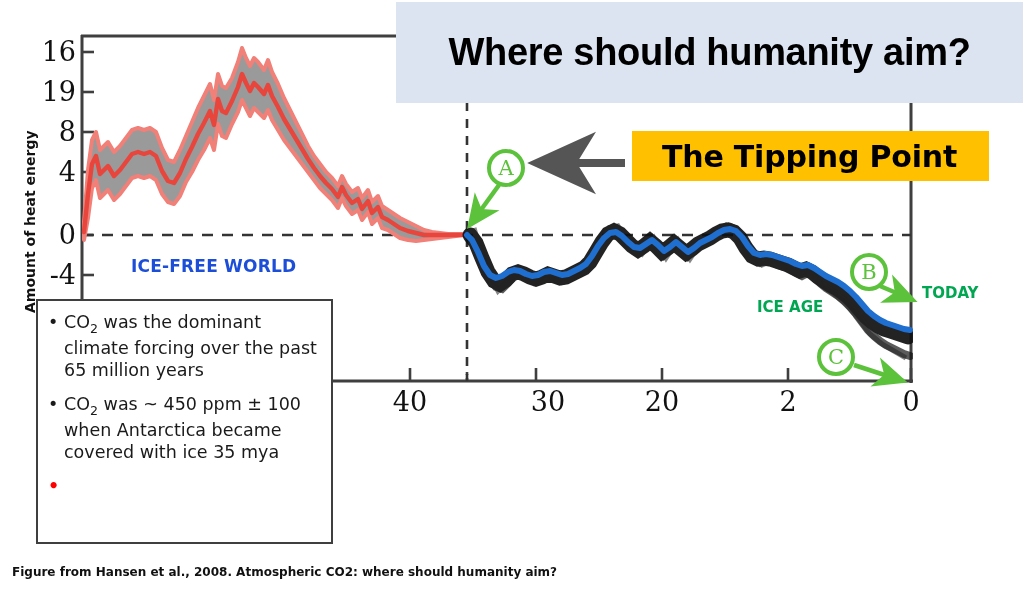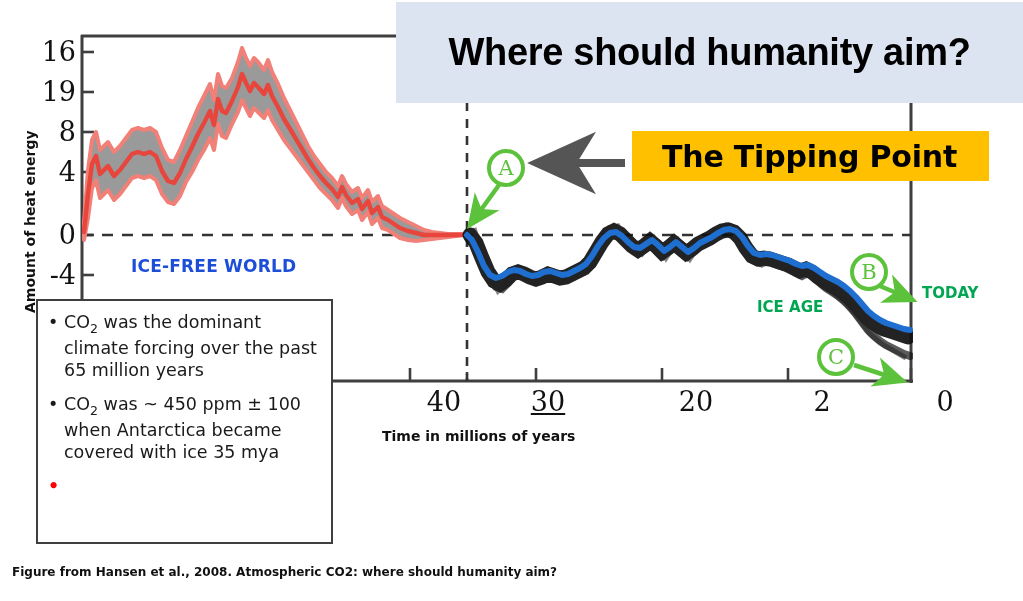--- a/index.html
+++ b/index.html
@@ -130,21 +130,20 @@
     color: #111;
     text-align: right;
   }
   .xtick-num {
     position: absolute;
     font-size: 27px;
     font-family: "DejaVu Serif", serif;
     color: #111;
     text-align: center;
     width: 50px;
-    margin-left: 34px;
   }
   #xaxis-title {
     position: absolute;
     left: 382px;
     top: 428px;
     font-size: 14px;
     font-weight: bold;
     color: #111;
     font-family: "DejaVu Sans", sans-serif;
     white-space: nowrap;
@@ -335,26 +334,25 @@
   </svg>
 
   <div class="axis-num" style="left:38px;  top:36px;  width:38px;">16</div>
   <div class="axis-num" style="left:38px;  top:76px;  width:38px;">19</div>
   <div class="axis-num" style="left:38px;  top:116px; width:38px;">8</div>
   <div class="axis-num" style="left:38px;  top:156px; width:38px;">4</div>
   <div class="axis-num" style="left:38px;  top:219px; width:38px;">0</div>
   <div class="axis-num" style="left:28px; top:259px; width:48px;">-4</div>
 
   <div class="xtick-num" style="left:385px; top:386px;">40</div>
-  <div class="xtick-num" style="left:489px; top:386px;text-decoration:underline;">30</div>
+  <div class="xtick-num" style="left:523px; top:386px;">30</div>
   <div class="xtick-num" style="left:637px; top:386px;">20</div>
   <div class="xtick-num" style="left:763px; top:386px;">2</div>
   <div class="xtick-num" style="left:886px; top:386px;">0</div>
 
-  <div id="xaxis-title">Time in millions of years</div>
   <div id="yaxis-title">Amount of heat energy</div>
 
   <div id="icefree-label">ICE-FREE WORLD</div>
   <div class="green-label" id="today-label">TODAY</div>
   <div class="green-label" id="iceage-label">ICE AGE</div>
 
   <div class="marker-letter" style="left:491px; top:156px;">A</div>
   <div class="marker-letter" style="left:854px; top:260px;">B</div>
   <div class="marker-letter" style="left:821px; top:345px;">C</div>
 

